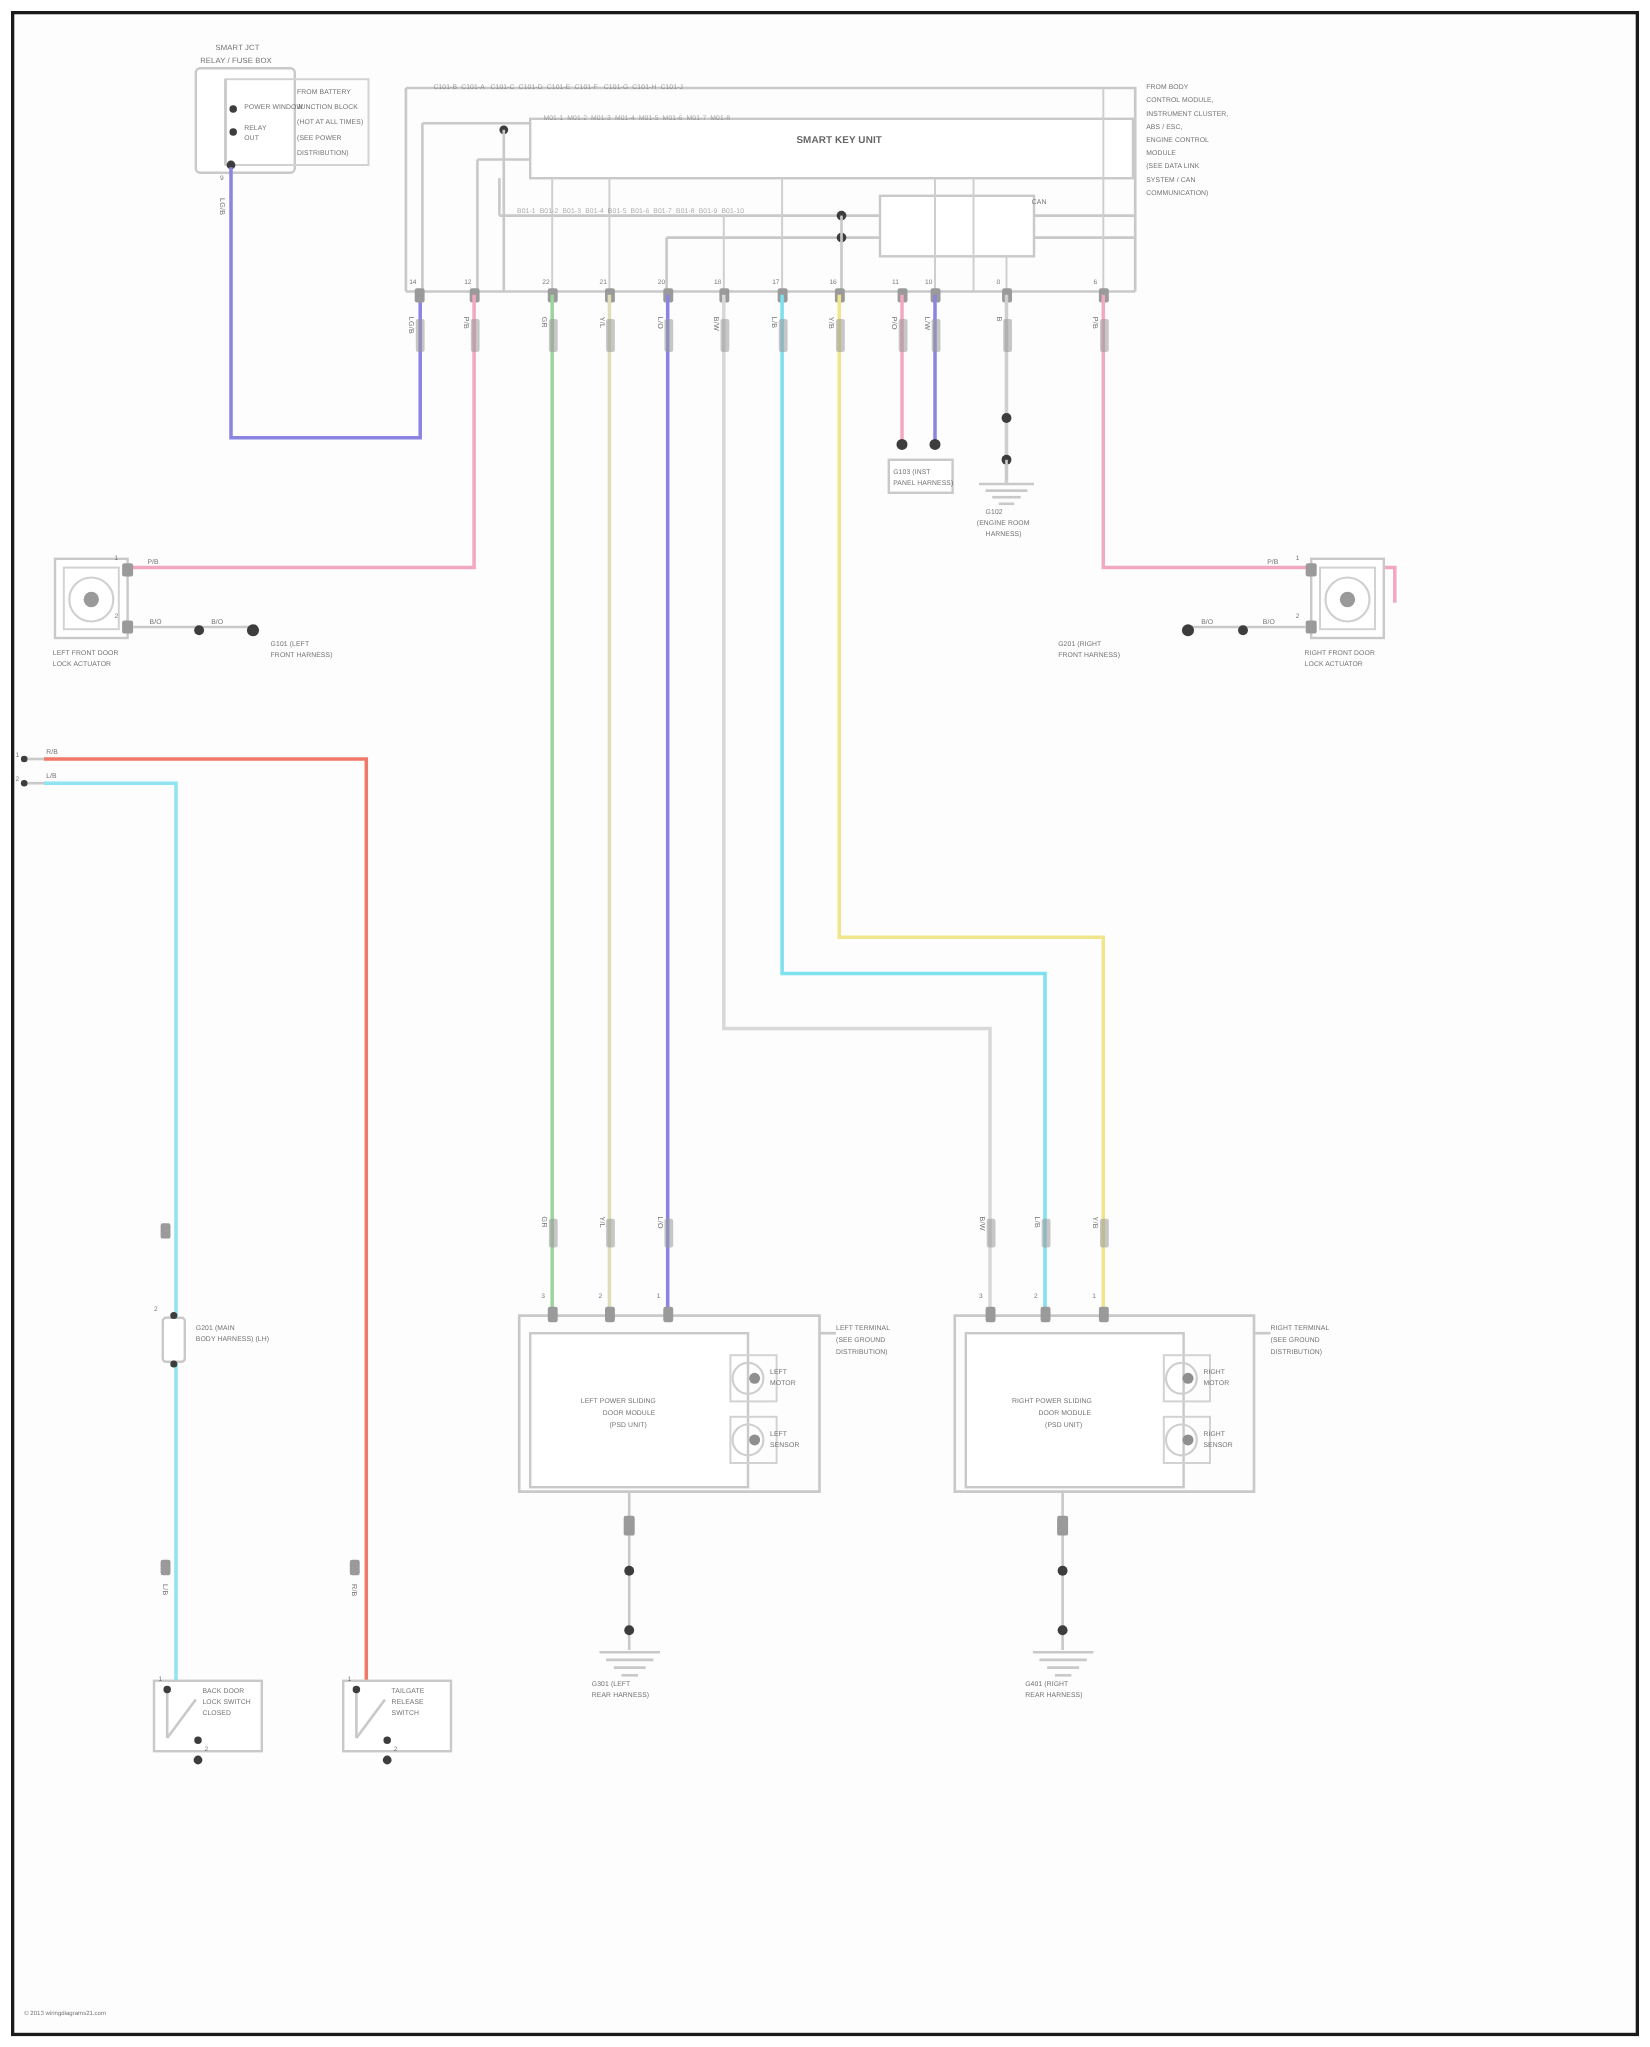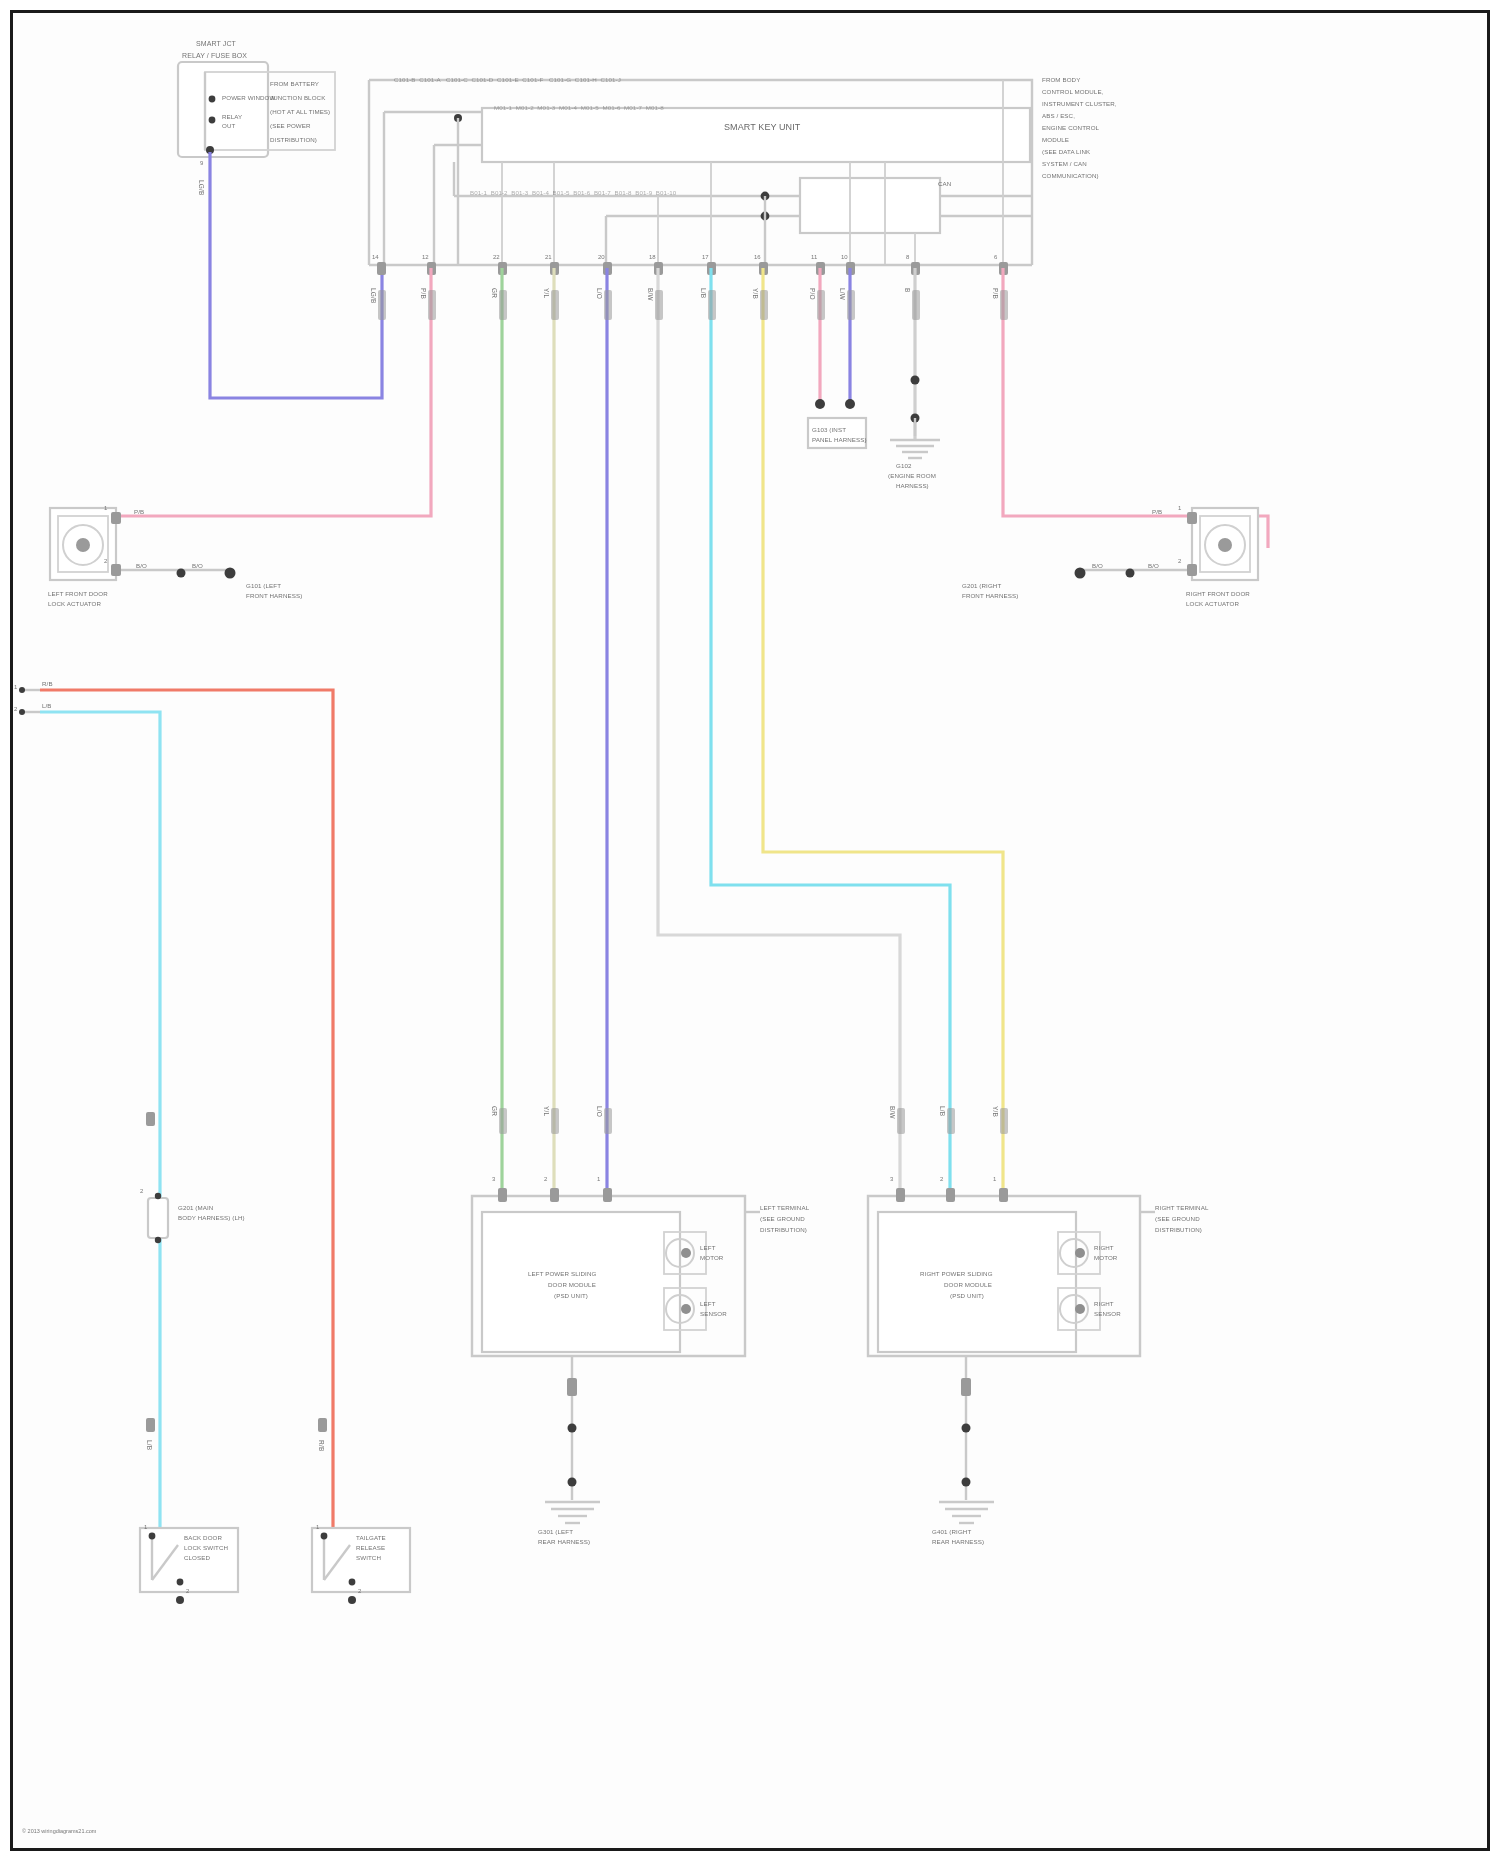--- a/index.html
+++ b/index.html
@@ -26,21 +26,21 @@
     font-size:8px;
     line-height:9.5px;
     letter-spacing:.1px;
     white-space:pre;
     filter:blur(.35px);
     opacity:.78;
   }
   .lbl.t7{font-size:7px;line-height:8.5px;}
   .lbl.t6{font-size:6.2px;line-height:7.6px;}
   .lbl.t9{font-size:9px;line-height:10.5px;}
-  .lbl.bold{font-weight:normal;color:#3a3a3a;}
+  .lbl.bold{font-weight:bold;color:#3a3a3a;}
   .pin{
     position:absolute;
     color:#555;
     font-size:6px;
     white-space:pre;
     filter:blur(.3px);
     opacity:.8;
     font-family:"Liberation Sans", sans-serif;
   }
   .wirecode{

